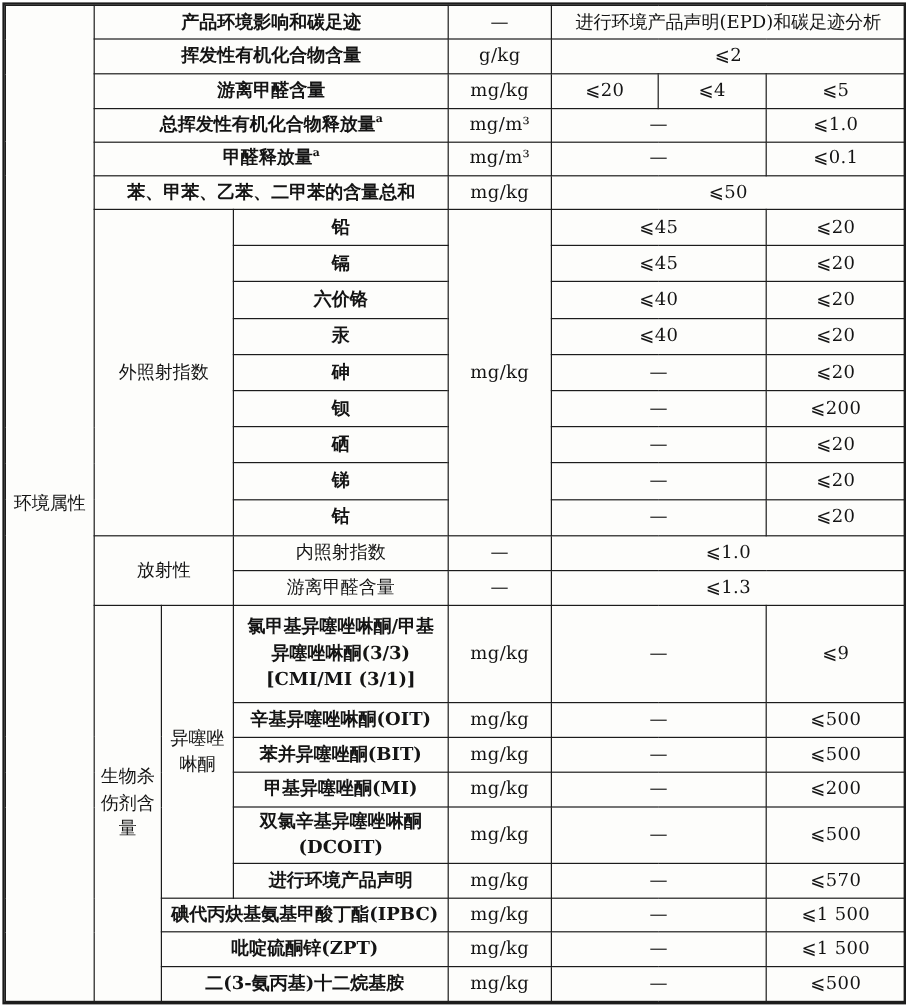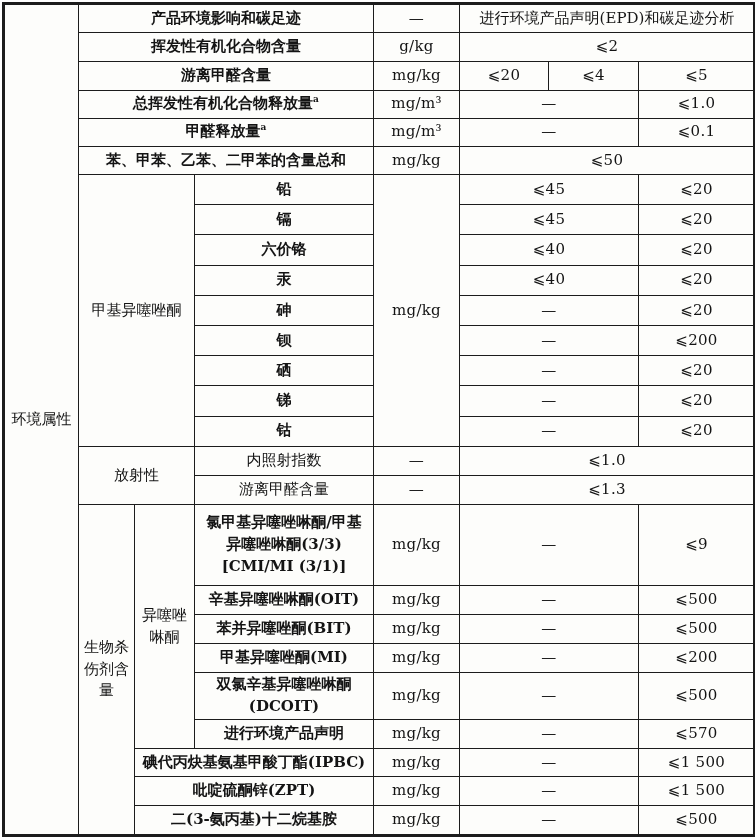--- a/index.html
+++ b/index.html
@@ -115,21 +115,21 @@
         <td class="val">⩽0.1</td>
       </tr>
 
       <tr class="h28">
         <td class="name" colspan="3">苯、甲苯、乙苯、二甲苯的含量总和</td>
         <td class="val">mg/kg</td>
         <td class="val" colspan="3">⩽50</td>
       </tr>
 
       <tr class="h30">
-        <td class="grp" rowspan="9" colspan="2">甲基异噻唑酮</td>
+        <td class="grp" rowspan="9" colspan="2">外照射指数</td>
         <td class="name">铅</td>
         <td class="val" rowspan="9">mg/kg</td>
         <td class="val" colspan="2">⩽45</td>
         <td class="val">⩽20</td>
       </tr>
 
       <tr class="h30">
         <td class="name">镉</td>
         <td class="val" colspan="2">⩽45</td>
         <td class="val">⩽20</td>

